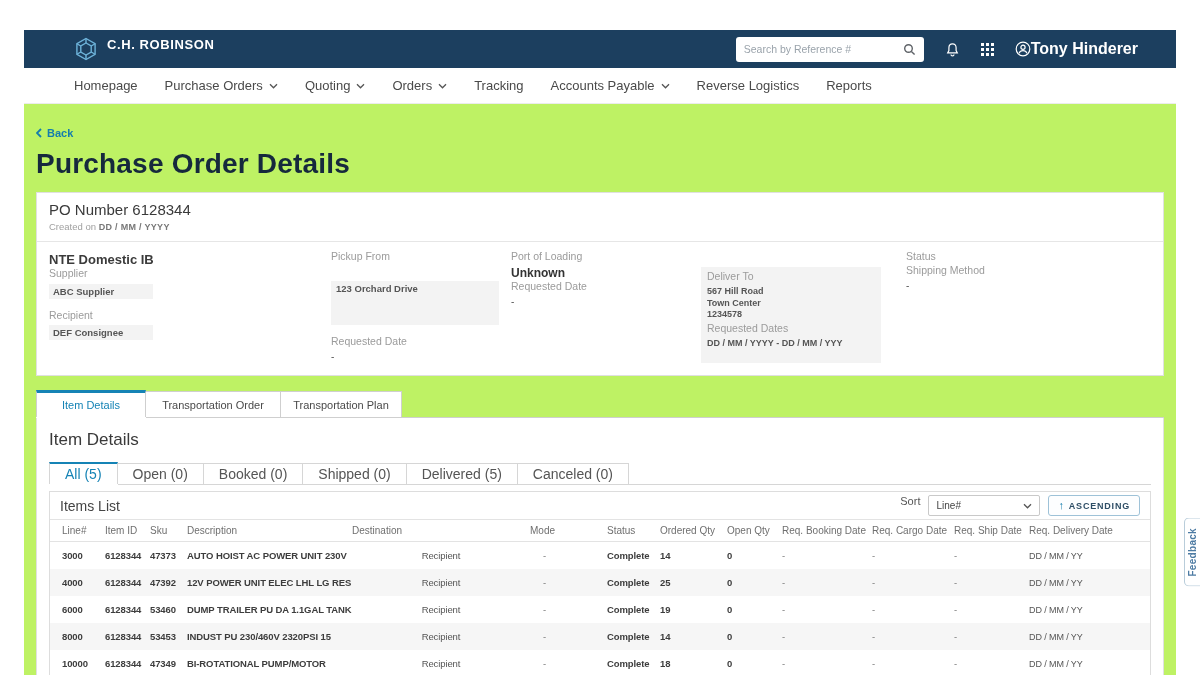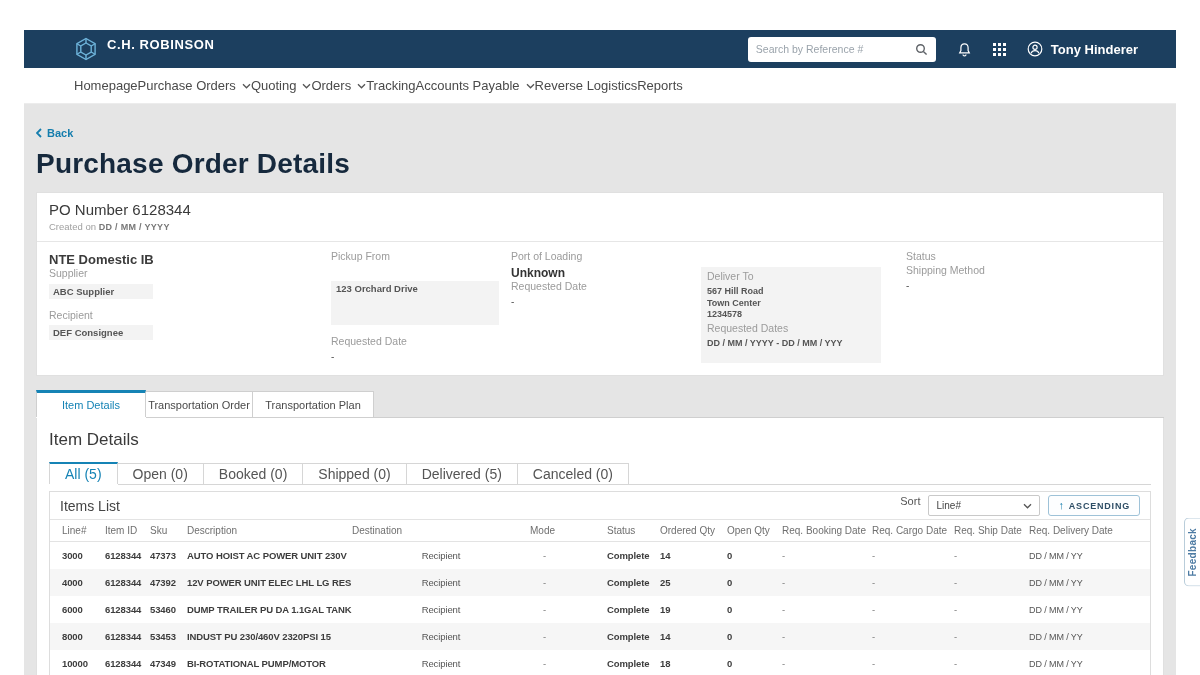--- a/index.html
+++ b/index.html
@@ -9,28 +9,28 @@
 
   
   .navbar{margin:30px 24px 0;height:38px;background:#1c3f5f;display:flex;align-items:center;justify-content:space-between;padding:0 38px 0 50px}
   .brand{display:flex;gap:9px}
   .brand-text{color:#fff;font-size:13px;font-weight:bold;letter-spacing:.6px}
   .nav-right{display:flex;align-items:center;gap:21px}
   .search-box{display:flex;align-items:center;background:#fff;border-radius:3px;width:188px;height:25px;padding:0 8px;gap:6px}
   .search-box input{border:0;outline:0;flex:1;font-size:10.5px;color:#444;font-family:inherit;min-width:0}
   .search-box input::placeholder{color:#9aa3ab}
   .icon-btn{display:flex;align-items:center;cursor:pointer}
-  .user{display:flex;align-items:center;gap:8px;color:#fff;font-size:13px;font-weight:bold;cursor:pointer}
-
-  
-  .menu{margin:0 24px;height:36px;display:flex;align-items:center;padding-left:50px;background:#fff;border-bottom:1px solid #ececec}
+  .user{display:flex;align-items:center;color:#fff;font-size:16px;font-weight:bold;cursor:pointer}
+
+  
+  .menu{margin:0 24px;height:36px;display:flex;align-items:center;gap:27px;padding-left:50px;background:#fff;border-bottom:1px solid #ececec}
   .menu-item{display:flex;align-items:center;gap:6px;font-size:13px;color:#4a4a4a;cursor:pointer;white-space:nowrap}
 
   
-  .content{margin:0 24px;height:571px;background:#e5e5e5;padding:20px 12px 0}
+  .content{margin:0 24px;height:571px;background:#bef264;padding:20px 12px 0}
   .back{display:inline-flex;align-items:center;gap:5px;color:#147dad;font-size:11px;font-weight:bold;cursor:pointer}
   .page-title{margin-top:6px;font-size:28px;line-height:1.15;color:#16293d;font-weight:bold;letter-spacing:.2px}
 
   
   .po-card{margin-top:12px;background:#fff;border:1px solid #e0e0e0}
   .po-head{padding:8px 12px 9px;border-bottom:1px solid #e6e6e6}
   .po-number{font-size:15px;color:#3a3a3a}
   .po-created{margin-top:3px;font-size:9.5px;color:#a0a0a0}
   .po-created .cr-val{color:#777;font-weight:bold;font-size:9px;letter-spacing:.3px}
   .po-grid{display:flex;padding:8px 12px 12px}
@@ -45,21 +45,21 @@
   .gbox-deliver{width:180px;height:52px;padding:3px 6px}
   .gbox-dates{width:180px;height:44px;padding:3px 6px}
   .addr{font-size:9px;line-height:1.3;color:#555;font-weight:bold;margin-top:2px}.mt10{margin-top:10px}.mt12{margin-top:0}
 
   
   .tabs-card{margin-top:14px}
   .main-tabs{display:flex;height:28px;border-bottom:1px solid #cfcfcf}
   .mtab{background:#fff;border:1px solid #cfcfcf;border-bottom:none;margin-top:1px;display:flex;align-items:center;justify-content:center;font-size:11px;color:#4a4a4a;cursor:pointer}
   .mtab+.mtab{margin-left:-1px}
   .mtab.active{margin-top:0;border-top:3px solid #1583b5;color:#1583b5;z-index:2;box-shadow:0 1px 0 #fff}
-  .mt1{width:110px}.mt2{width:108px}.mt3{width:122px}
+  .mt1{width:110px}.mt2{width:136px}.mt3{width:122px}
   .tab-body{background:#fff;border:1px solid #e0e0e0;border-top:none;padding:10px 12px 12px}
   .section-title{font-size:17px;color:#3a3a3a;font-weight:400;margin-top:2px}
 
   .subtabs{display:flex;height:23px;border-bottom:1px solid #d6d6d6;margin-top:12px}
   .stab{background:#fff;border:1px solid #d6d6d6;border-bottom:none;margin-top:1px;padding:0 15px;display:flex;align-items:center;justify-content:center;font-size:14px;color:#555;cursor:pointer;white-space:nowrap}
   .stab+.stab{margin-left:-1px}
   .stab.active{margin-top:0;border-top:2px solid #1583b5;color:#1583b5;z-index:2;box-shadow:0 1px 0 #fff}
 
   
   .items-panel{border:1px solid #ddd;margin-top:6px;background:#fff}

